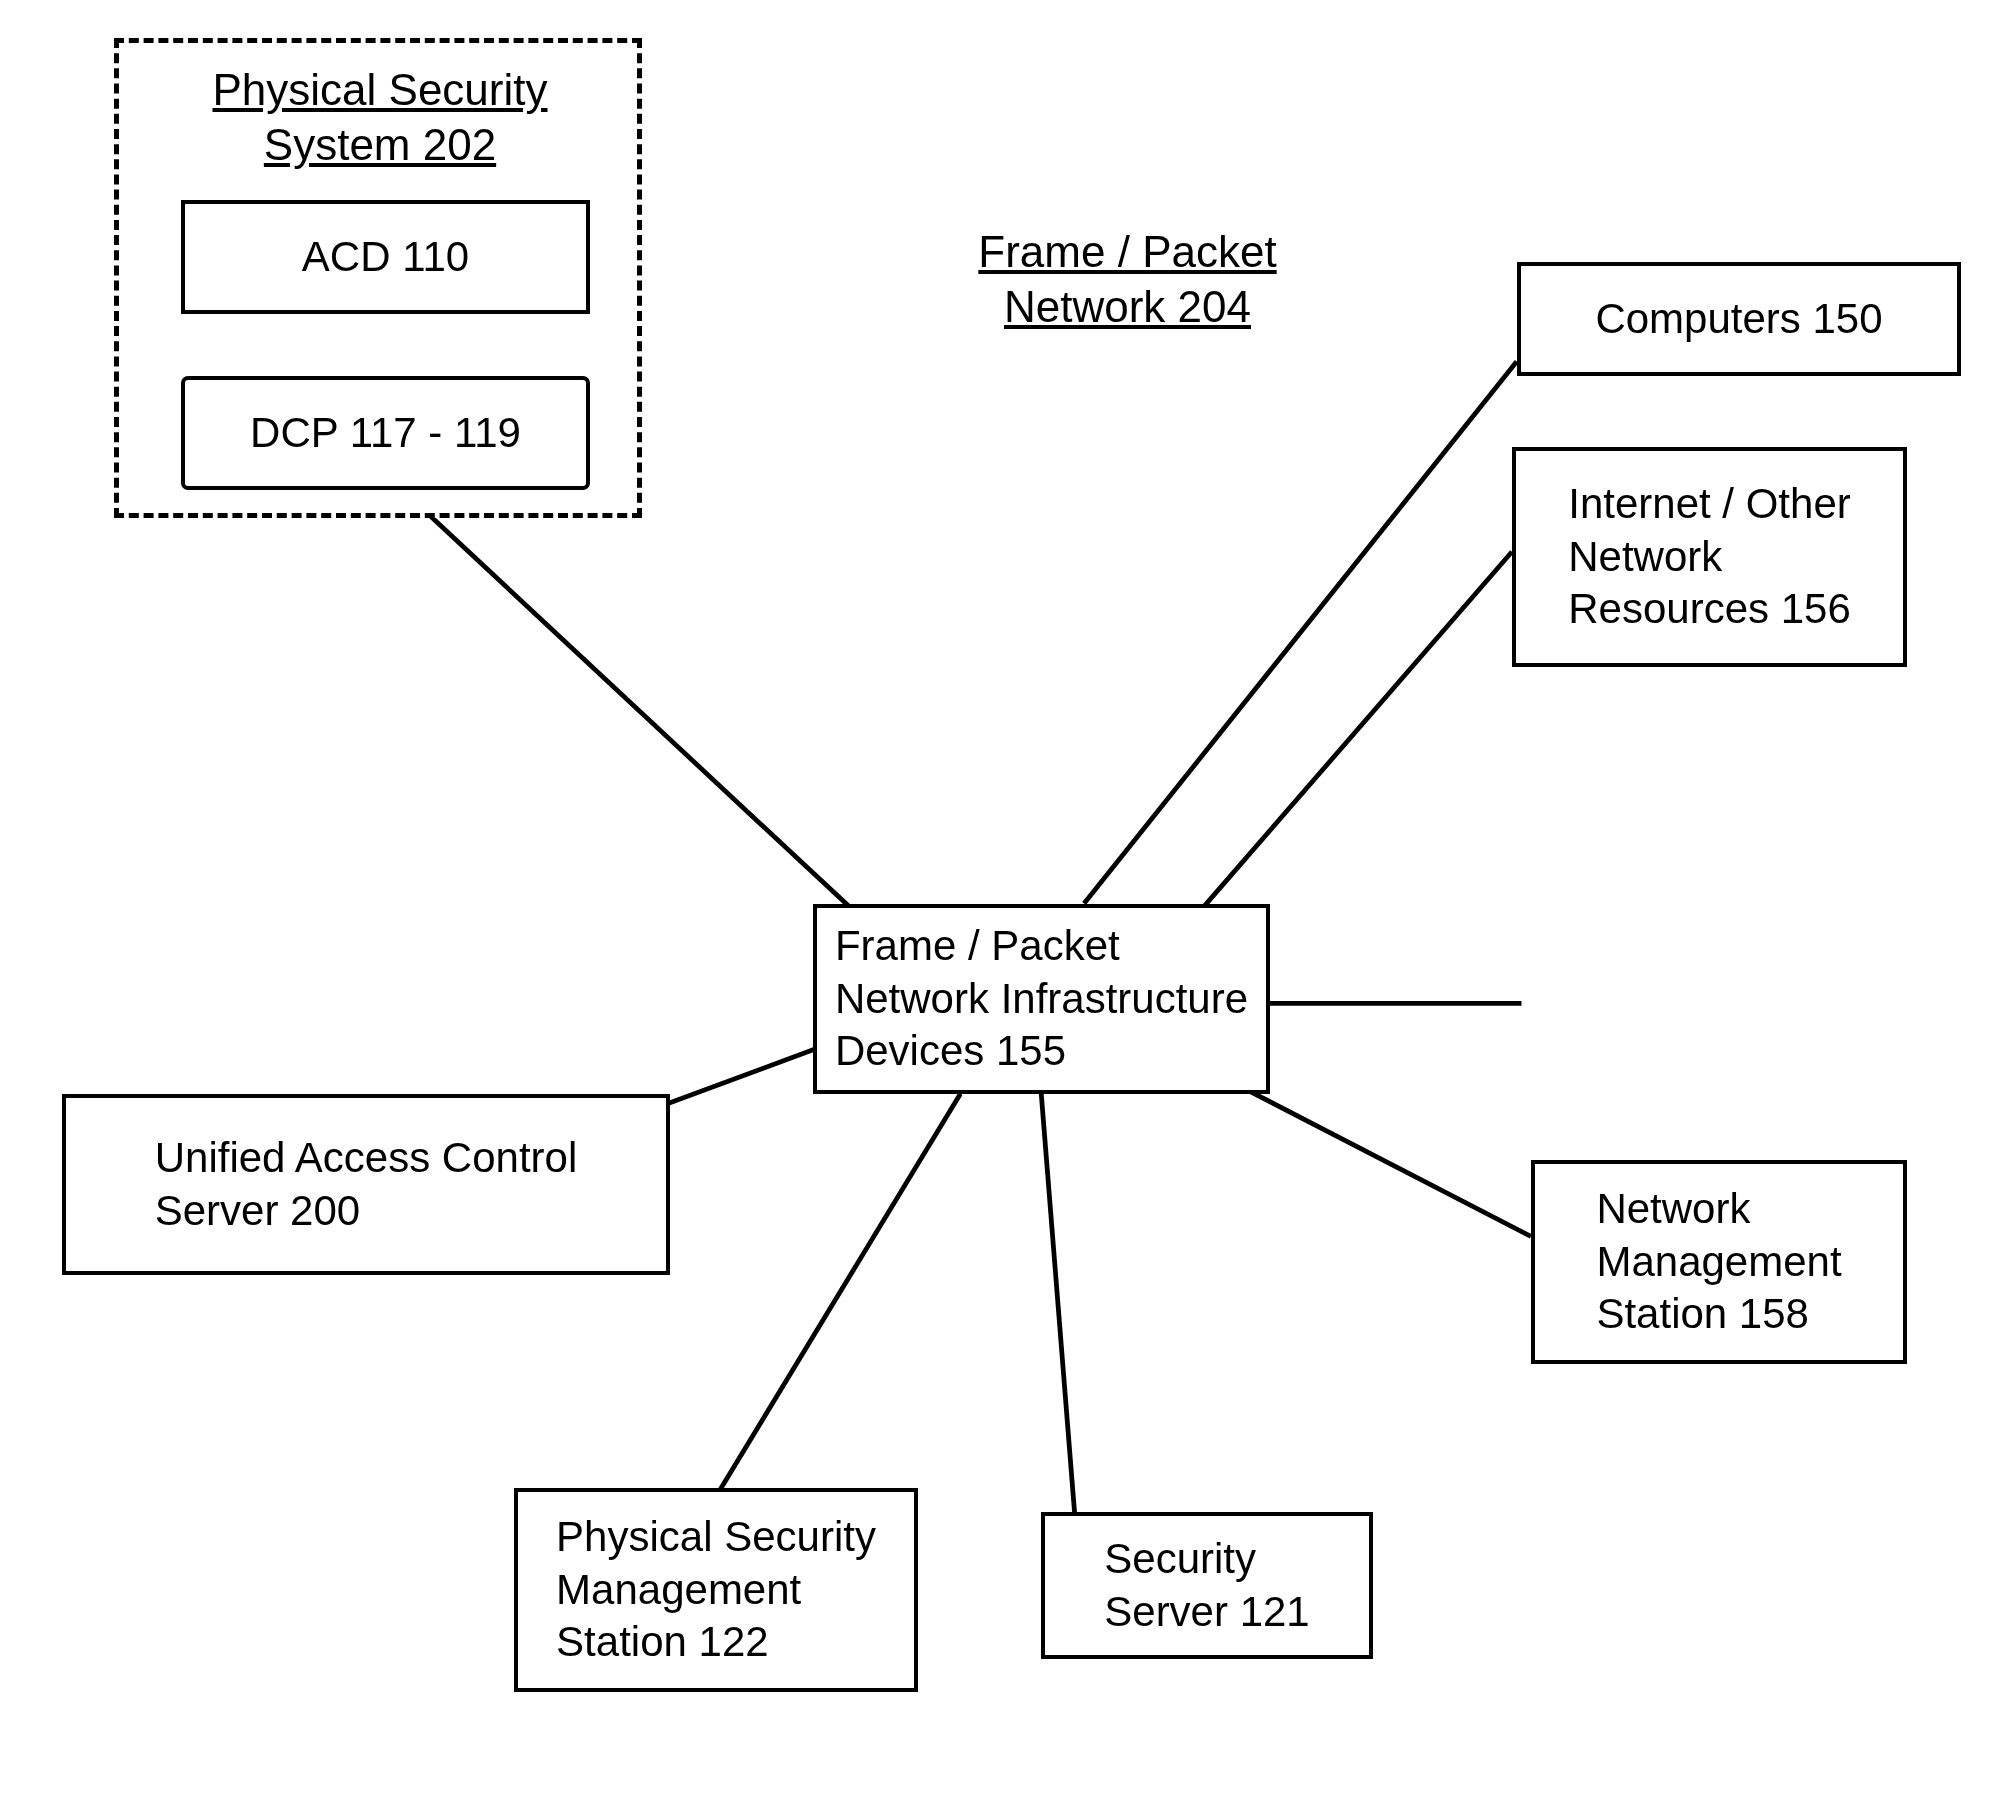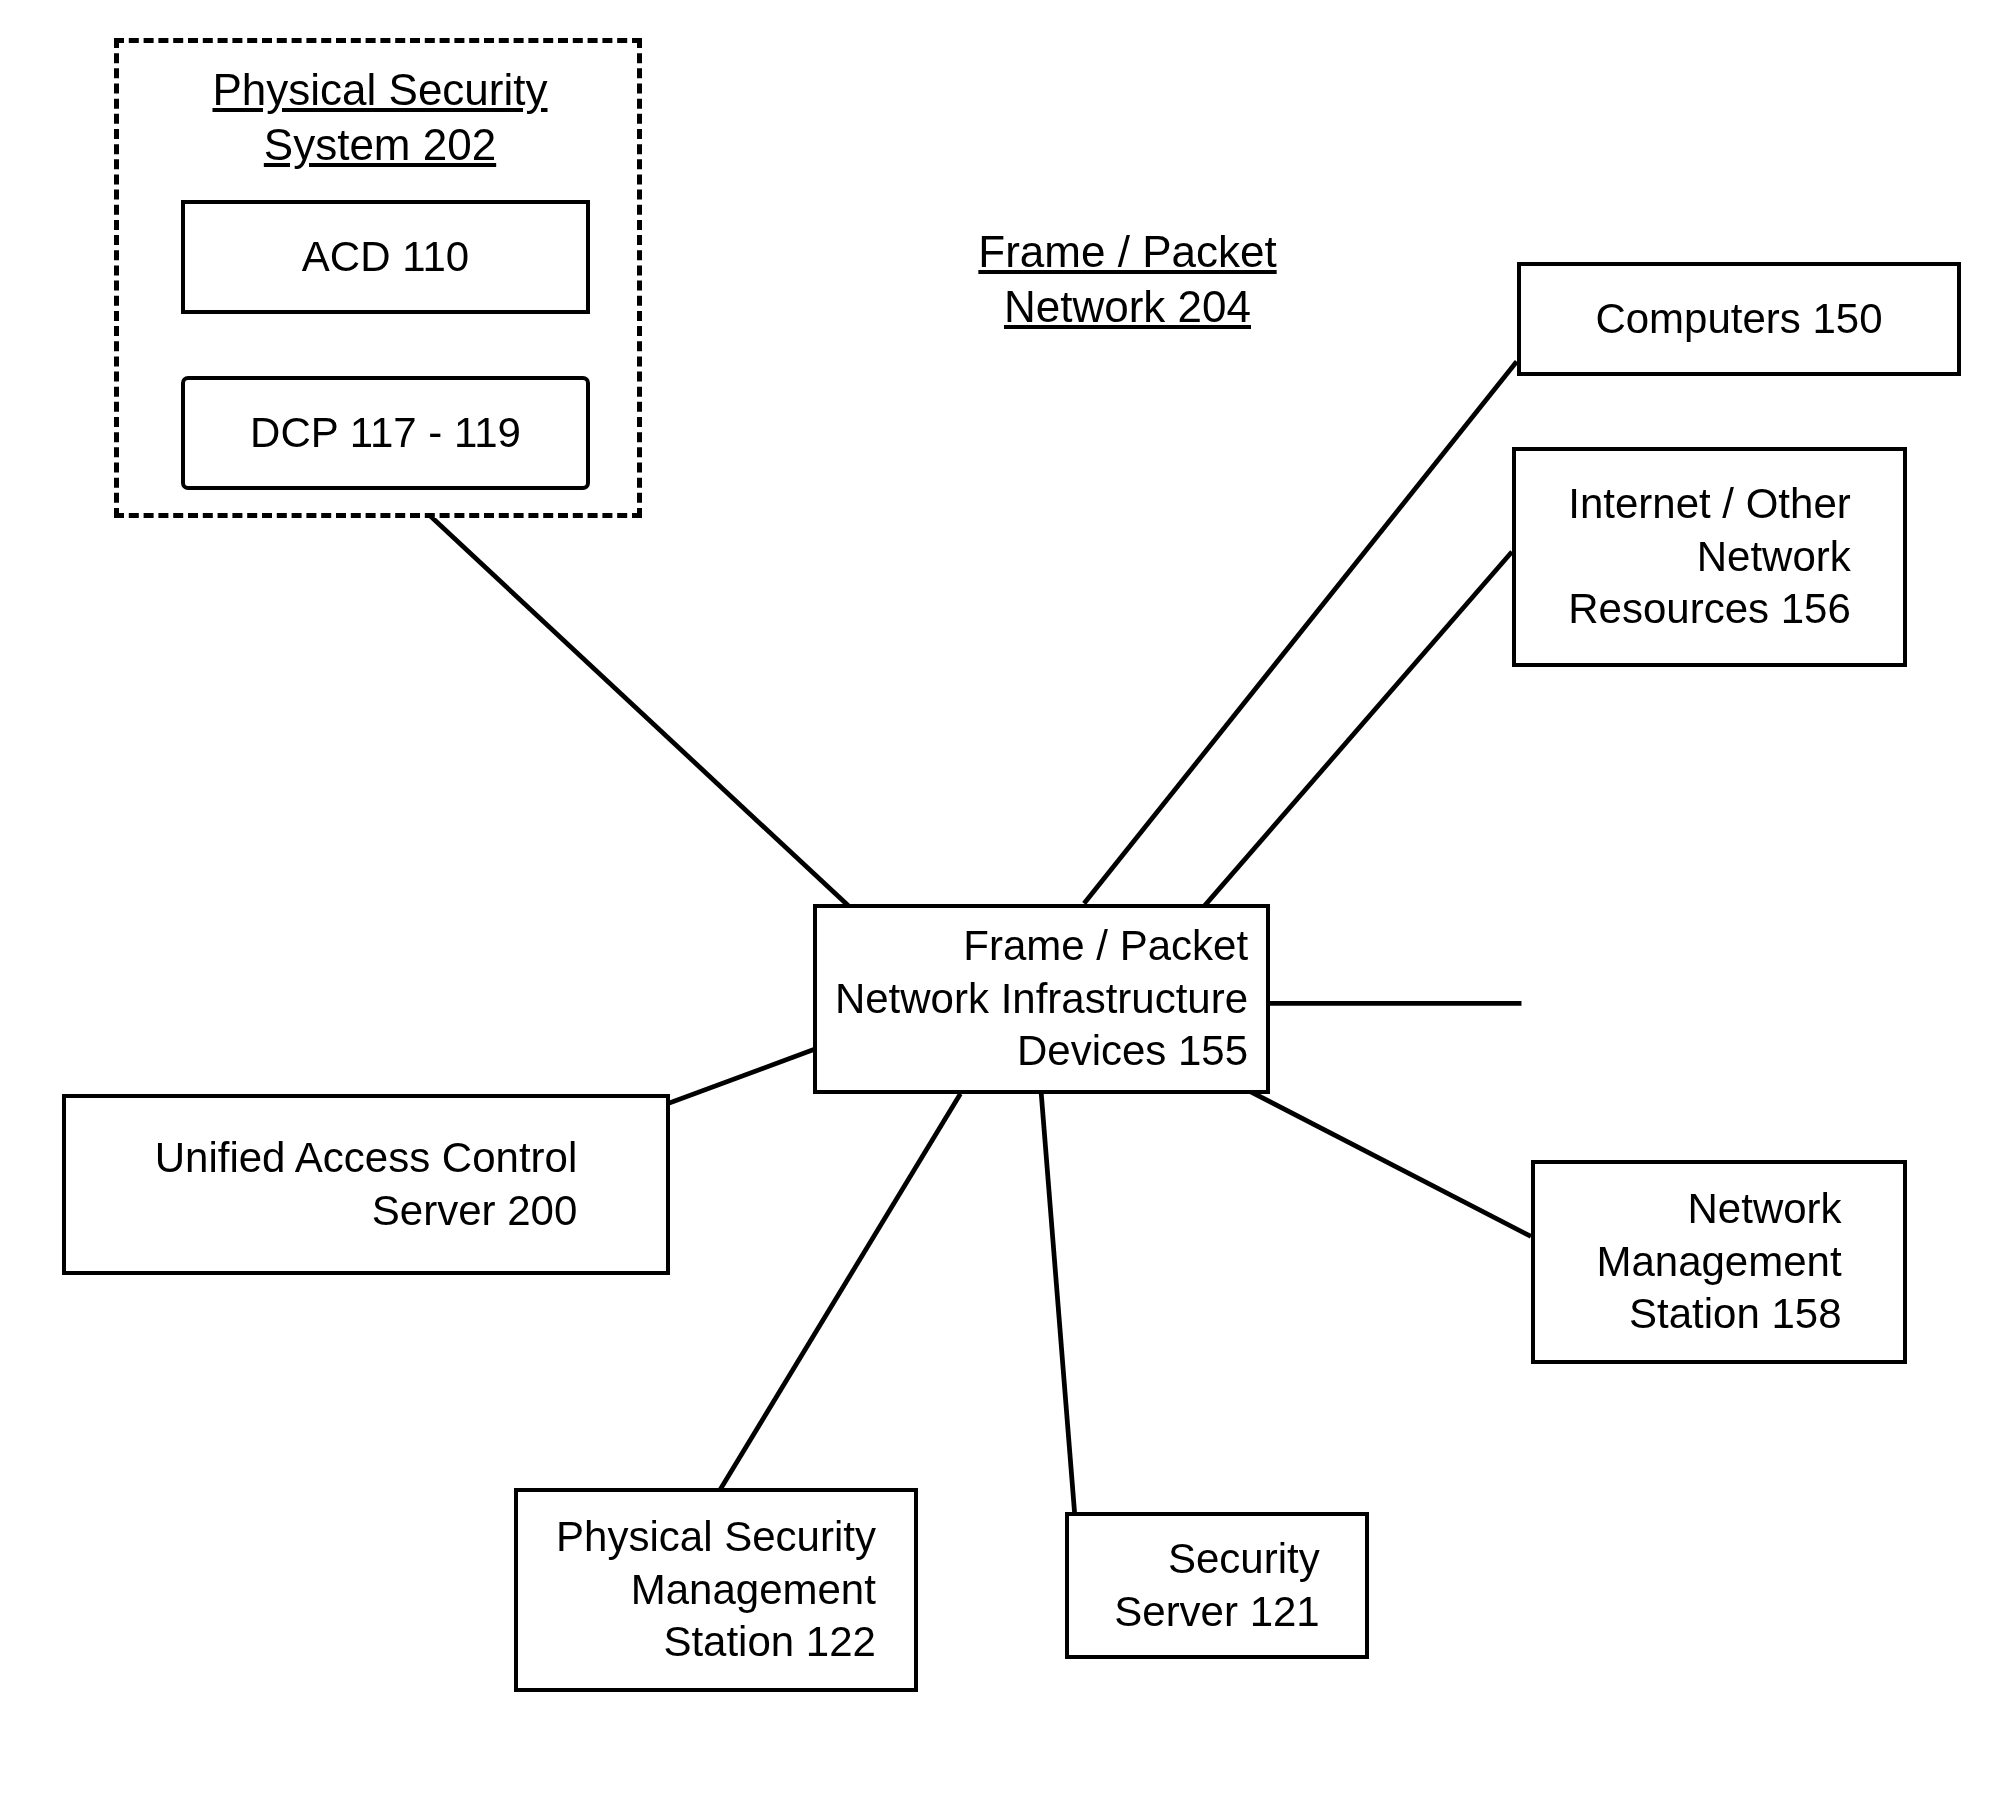--- a/index.html
+++ b/index.html
@@ -15,21 +15,21 @@
     width: 2015px;
     height: 1811px;
   }
   .box {
     position: absolute;
     border: 4.8px solid #000;
     background: #fff;
     display: flex;
     align-items: center;
     justify-content: center;
-    text-align: right;
+    text-align: left;
     font-size: 42px;
     line-height: 1.25;
     padding: 5.7px;
     box-sizing: border-box;
   }
   .dashed-box {
     position: absolute;
     border: 5.7px dashed #000;
     background: #fff;
     box-sizing: border-box;
@@ -95,16 +95,16 @@
 
   <div class="box" style="left:813px; top:904px; width:457px; height:190px;">Frame / Packet<br>Network Infrastructure<br>Devices 155</div>
 
 
   <div class="box" style="left:62px; top:1094px; width:608px; height:181px;">Unified Access Control<br>Server 200</div>
 
   <div class="box" style="left:1531px; top:1160px; width:376px; height:204px;">Network<br>Management<br>Station 158</div>
 
   <div class="box" style="left:514px; top:1488px; width:404px; height:204px;">Physical Security<br>Management<br>Station 122</div>
 
-  <div class="box" style="left:1041px; top:1512px; width:304px; height:147px;margin-left:24px;">Security<br>Server 121</div>
+  <div class="box" style="left:1041px; top:1512px; width:332px; height:147px;">Security<br>Server 121</div>
 
 </div>
 
 
 </body></html>

